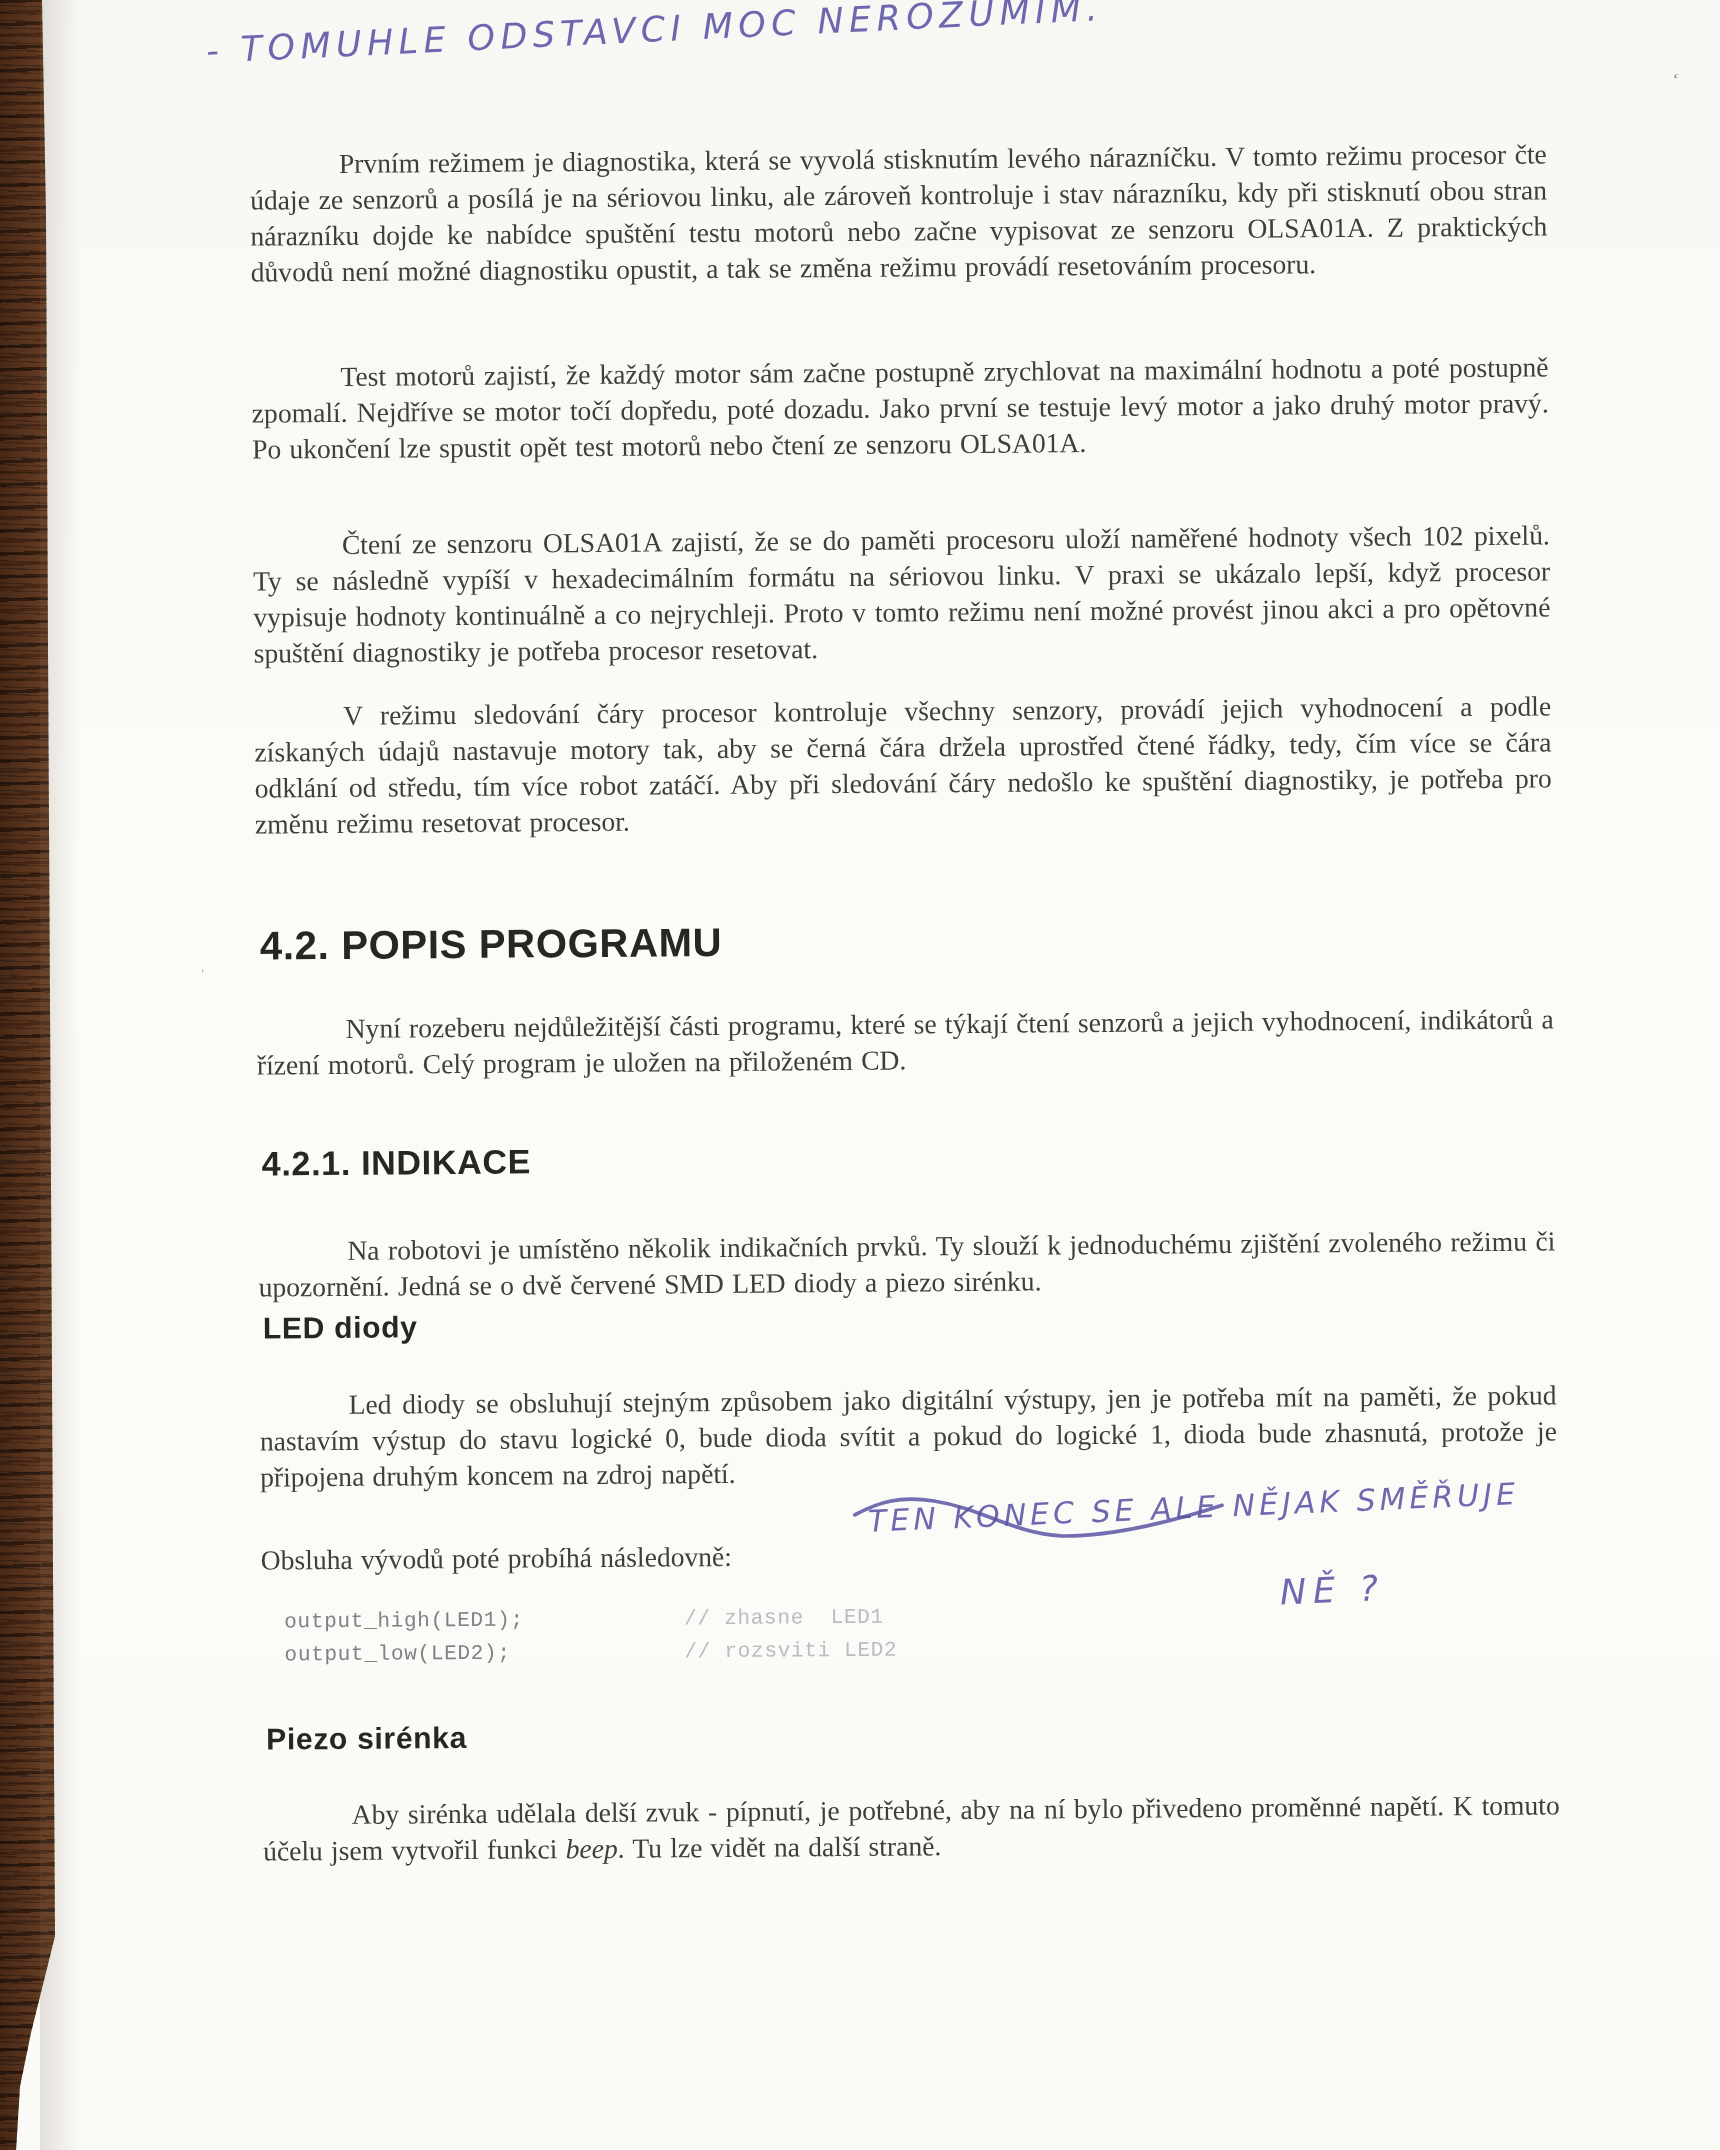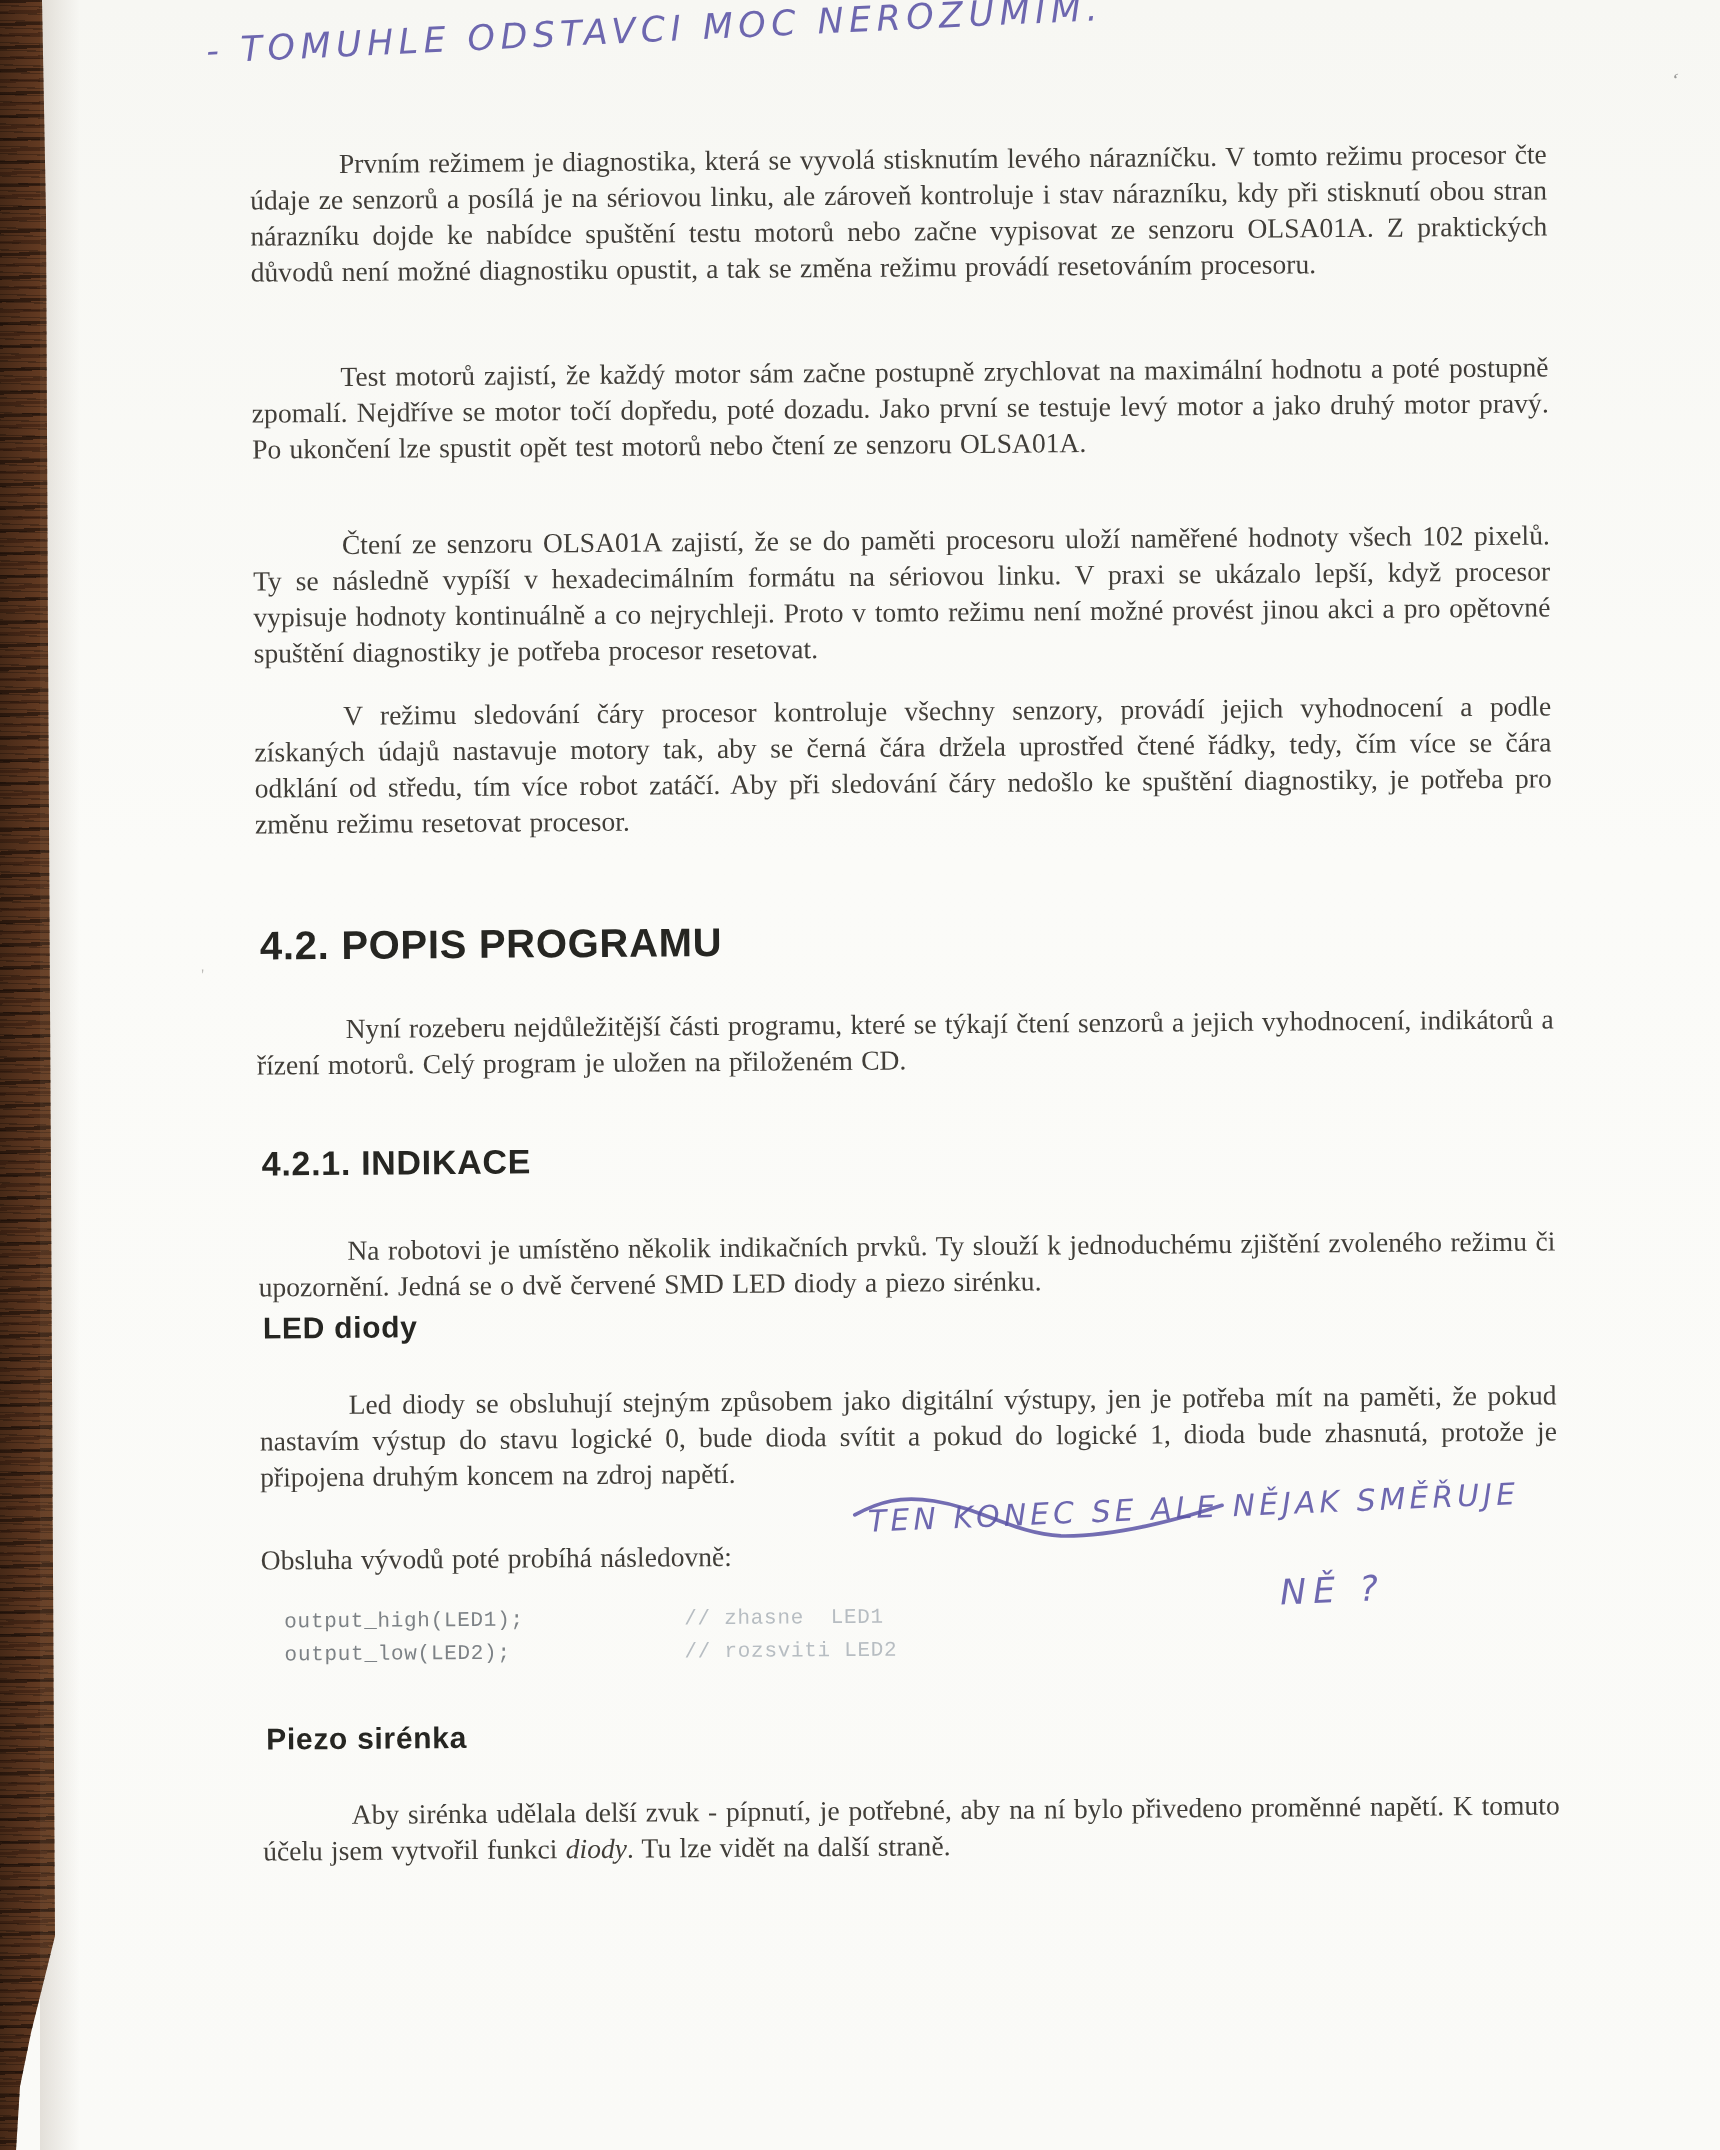--- a/index.html
+++ b/index.html
@@ -92,20 +92,20 @@
 
     <div class="p noindent" style="top:1538px;width:672px;">Obsluha vývodů poté probíhá následovně:</div>
 
     <div class="code-line" style="left:280px;top:1606px;">output_high(LED1);</div>
     <div class="code-comment" style="left:680px;top:1606px;">// zhasne  LED1</div>
     <div class="code-line" style="left:280px;top:1639px;">output_low(LED2);</div>
     <div class="code-comment" style="left:680px;top:1639px;">// rozsviti LED2</div>
 
     <div class="h-main hsub hpiezo">Piezo sirénka</div>
 
-    <div class="p" style="top:1793px;"><span>Aby sirénka udělala delší zvuk - pípnutí, je potřebné, aby na ní bylo přivedeno proměnné napětí. K tomuto účelu jsem vytvořil funkci </span><span class="it">diody</span><span>. Tu lze vidět na další straně.</span></div>
+    <div class="p" style="top:1793px;"><span>Aby sirénka udělala delší zvuk - pípnutí, je potřebné, aby na ní bylo přivedeno proměnné napětí. K tomuto účelu jsem vytvořil funkci </span><span class="it">beep</span><span>. Tu lze vidět na další straně.</span></div>
 
     <div class="artifact a1">ʻ</div>
     <div class="artifact a2">'</div>
 
   </div>
 </div>
 
 
 </body></html>

